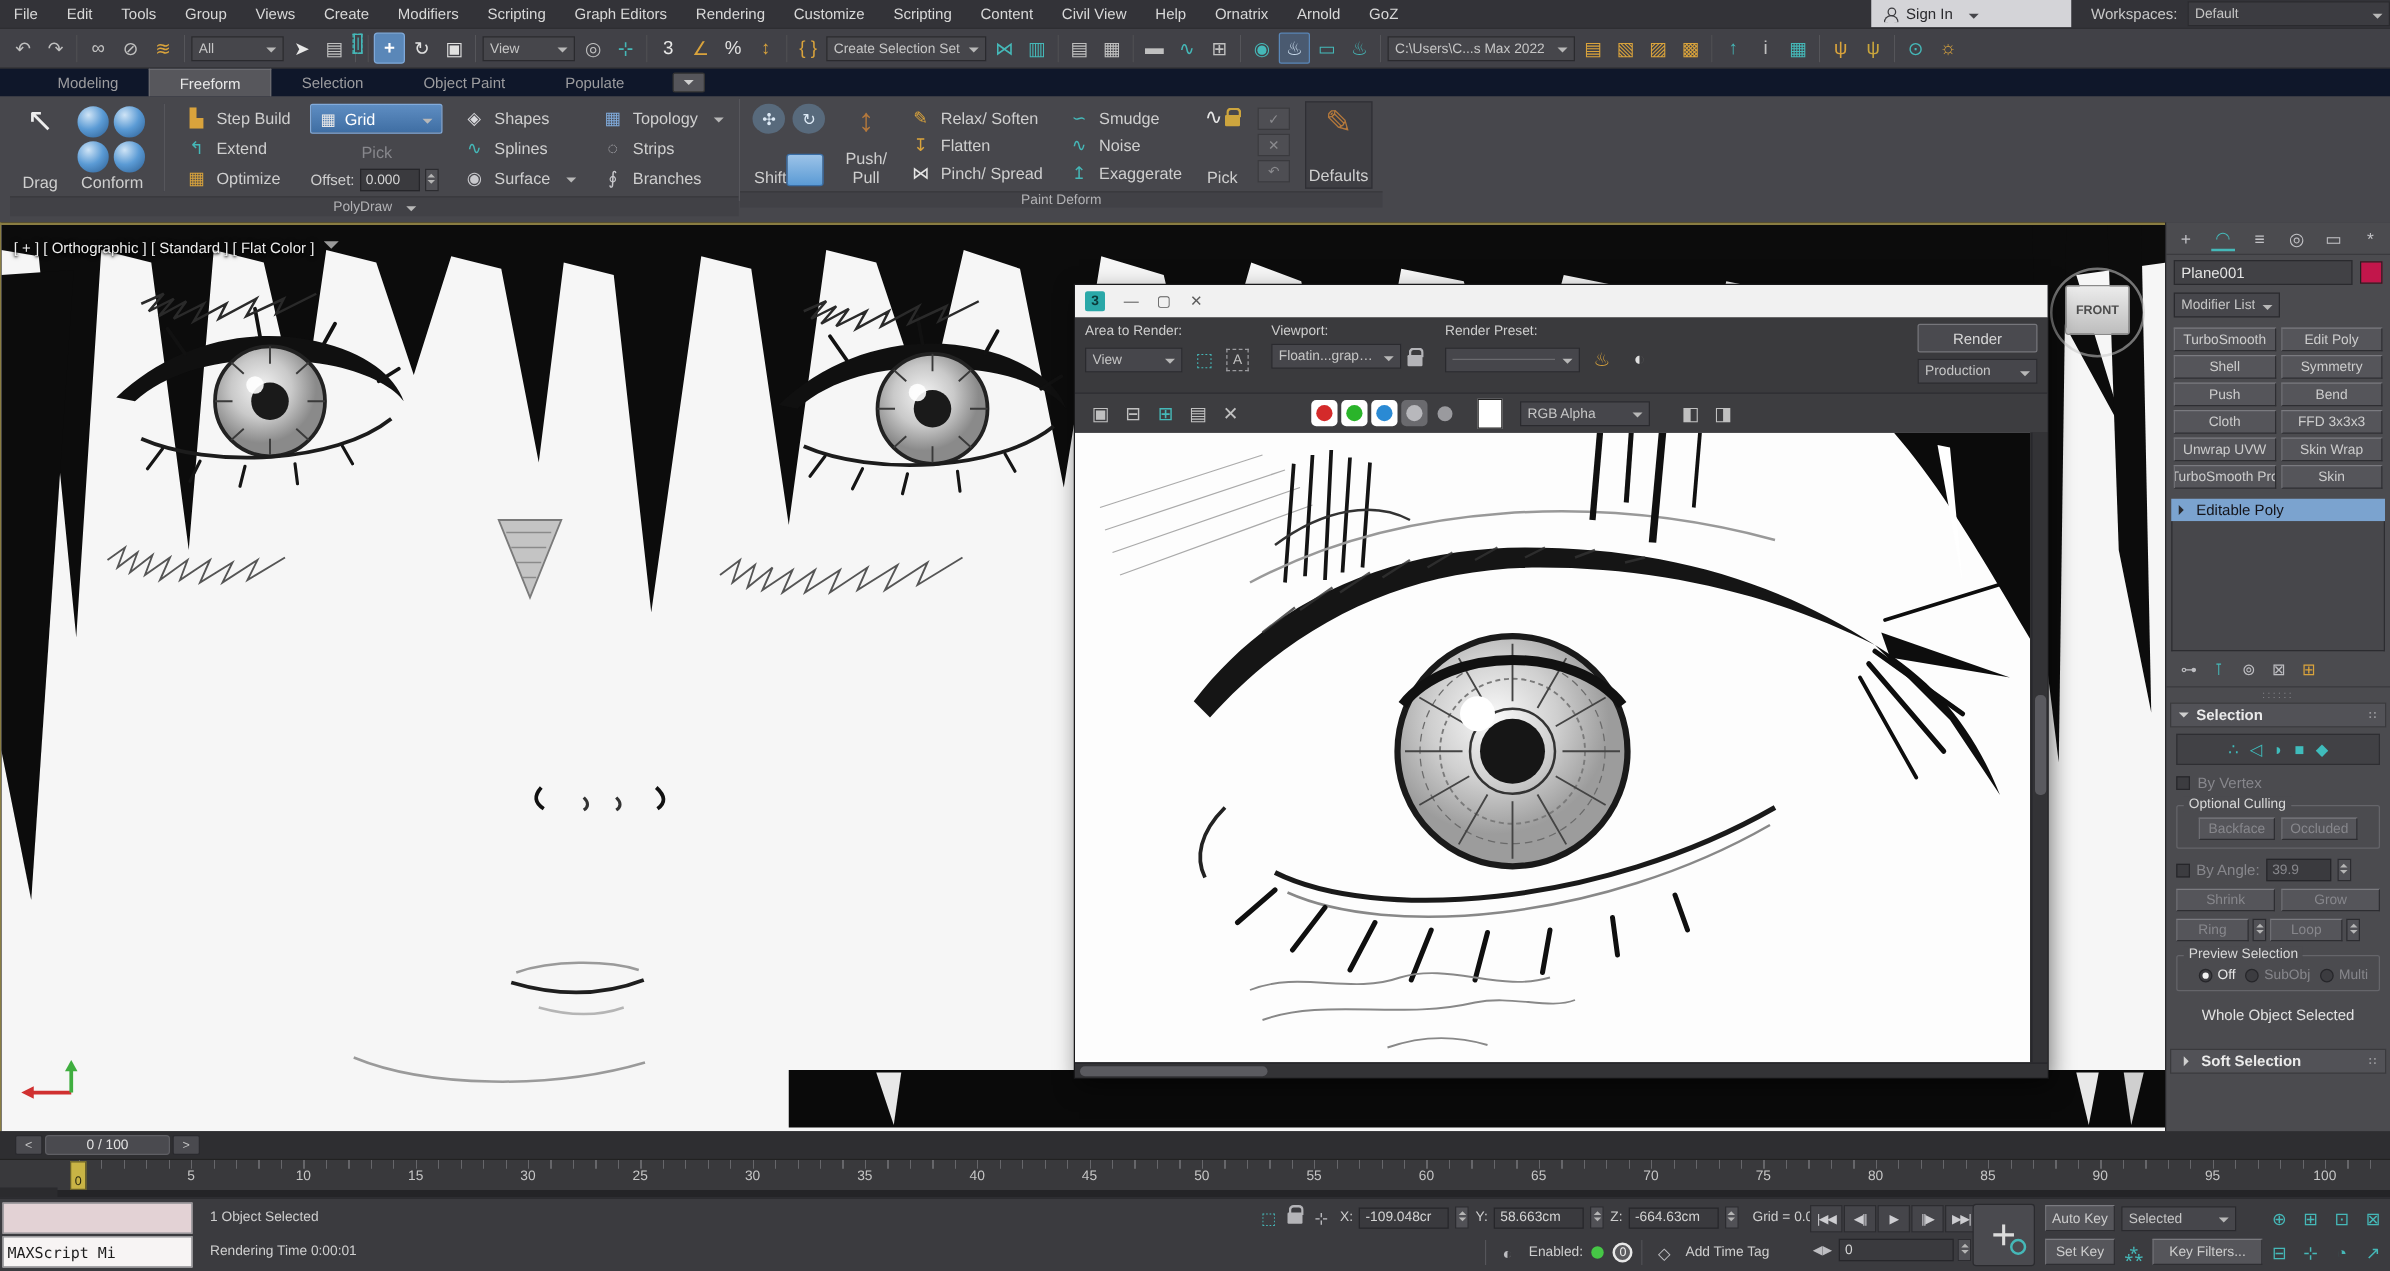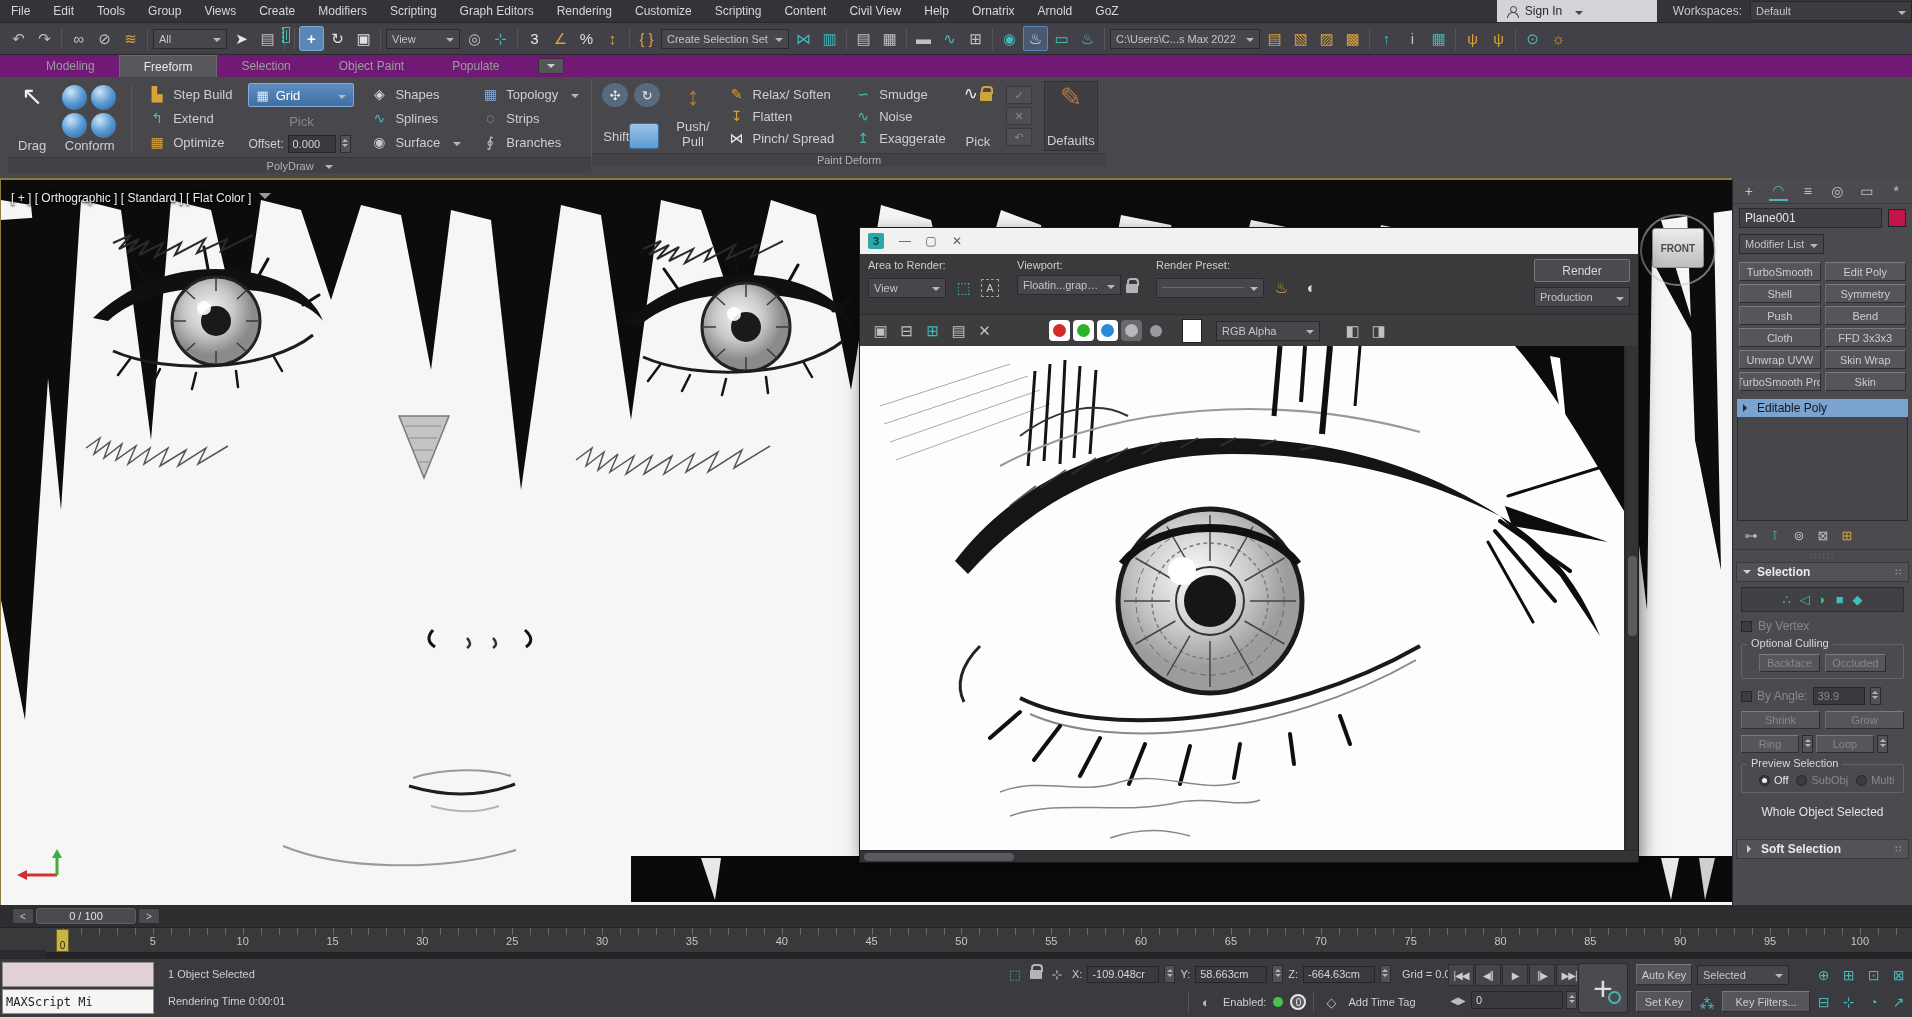--- a/index.html
+++ b/index.html
@@ -51,21 +51,21 @@
     font-size:15px;color:#c0c0c0;flex:none;}
   .tbico.sep{width:1px;height:22px;background:#2c2c30;border-right:1px solid #55555a;margin:0 3px;}
   .marquee{width:0;height:0;}
   .marquee::before{content:"";display:block;width:14px;height:14px;border:1px dashed #45b8b8;margin:-7px 0 0 -7px;}
   .marquee.fill::before{background:#45b8b8;box-shadow:inset 0 0 0 2px #414147;}
   .move-active{background:#5a87b8;border-radius:3px;color:#fff !important;font-weight:bold;border:1px solid #7fa9d9;}
   .boxed{border:1px solid #5a87b8;background:#4a5a70;border-radius:2px;}
 
   
   #ribbon{position:absolute;top:54px;left:0;width:1912px;height:124px;background:#47474c;border-top:1px solid #2a2a2e;}
-  #rtabs{height:22px;background:#701a75;display:flex;align-items:flex-end;padding-left:22px;}
+  #rtabs{height:22px;background:#0f172a;display:flex;align-items:flex-end;padding-left:22px;}
   .rtab{padding:2px 24px;font-size:12px;color:#9c9c9f;height:22px;display:flex;align-items:center;}
   .rtab.active{background:#57575c;color:#e9e9e9;border:1px solid #6a6a6f;border-bottom:none;}
   .ribbon-min{width:26px;height:16px;background:#55555a;border:1px solid #333;border-radius:2px;margin:0 4px 3px 14px;
     display:flex;align-items:center;justify-content:center;}
   .ribbon-min i{width:0;height:0;border:4px solid transparent;border-top-color:#cfcfcf;margin-top:4px;}
   #rbody{height:86px;display:flex;padding-left:8px;}
   .rpanel{display:flex;flex-direction:column;}
   .rcontent{flex:1;display:flex;align-items:stretch;padding:4px 8px 2px;gap:12px;}
   .plabel{height:16px;background:#414146;border-top:1px solid #38383c;display:flex;align-items:center;
     justify-content:center;color:#b2b2b5;font-size:11px;gap:5px;}
@@ -452,21 +452,21 @@
       </div>
       <div class="vsep"></div>
 
       <div class="rpanel">
         <div class="rcontent">
           <div class="rcol center">
             <div style="display:flex;gap:6px;align-items:center">
               <span class="shift-ico">✣</span>
               <span class="shift-ico">↻</span>
             </div>
-            <div style="display:flex;gap:0;align-items:center">
+            <div style="display:flex;gap:0;align-items:flex-end">
               <span class="rlabel">Shift</span>
               <span class="shiftbox"></span>
             </div>
           </div>
           <div class="rcol center">
             <span class="bigico" style="color:#b5793c">↕</span>
             <span class="rlabel" style="text-align:center;line-height:1.1">
               <span>Push/</span><br>
               <span>Pull</span>
             </span>

